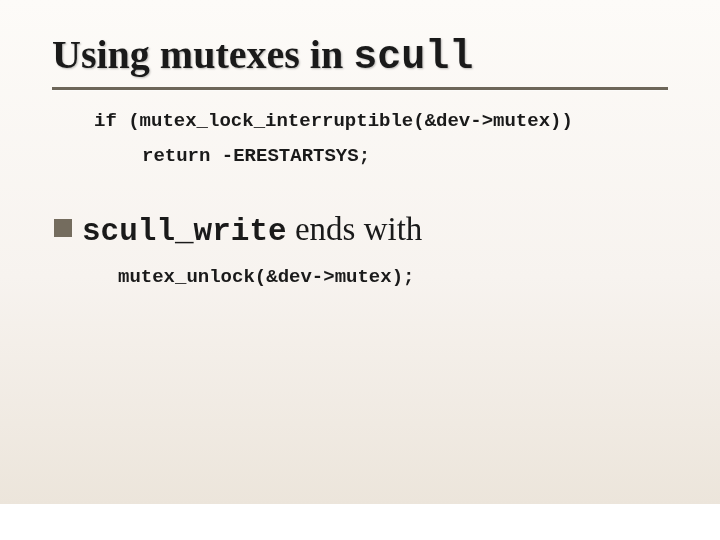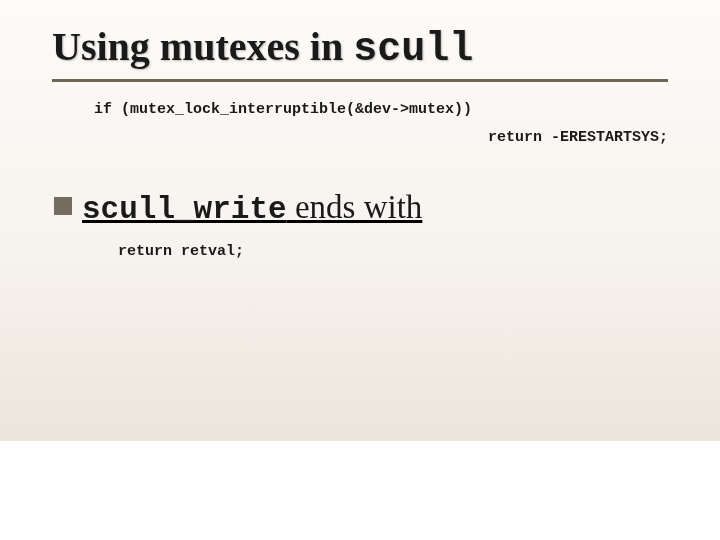--- a/index.html
+++ b/index.html
@@ -6,23 +6,23 @@
     margin: 0;
     padding: 0;
     width: 720px;
     height: 540px;
     background: #ffffff;
     overflow: hidden;
   }
   .slide {
     position: relative;
     width: 720px;
-    height: 441px;
+    height: 504px;
     box-sizing: border-box;
-    padding: 24px 52px 40px 52px;
+    padding: 32px 52px 40px 52px;
     background: linear-gradient(180deg, #fdfbf8 0%, #f7f3ef 55%, #ece5db 100%);
     font-family: "Times New Roman", Times, serif;
   }
   .title {
     font-size: 40px;
     color: #1a1a1a;
     line-height: 1.15;
     text-shadow: 1px 1px 2px rgba(0,0,0,0.25);
     margin: 0 0 6px 0;
     white-space: nowrap;
@@ -65,29 +65,28 @@
   }
   .bullet-text .serif {
     font-family: "Times New Roman", Times, serif;
     font-weight: normal;
     font-size: 33px;
   }
   .code-block {
     margin: 10px 0 18px 40px;
     font-family: "Courier New", Courier, monospace;
     font-weight: bold;
-    font-size: 15px;
+    font-size: 19px;
     color: #1a1a1a;
     line-height: 1.85;
   }
-  .code-block .indent1 { padding-left: 48px; text-align: right; }
+  .code-block .indent1 { padding-left: 48px; }
   .code-block .indent2 { padding-left: 24px; }
   .second-bullet {
     margin-top: 36px;
-    text-decoration: underline;
   }
 </style>
 </head>
 <body>
 
 <div class="slide">
 
   <h1 class="title">
     <span>Using mutexes in </span><span class="mono">scull</span>
   </h1>
@@ -100,17 +99,17 @@
       <div class="indent1">return -ERESTARTSYS;</div>
     </div>
 
     <div class="bullet-row second-bullet">
       <div class="bullet-marker"></div>
       <div class="bullet-text">
         <span>scull_write</span><span class="serif"> ends with</span>
       </div>
     </div>
     <div class="code-block">
-      <div class="indent2">return retval;</div>
+      <div class="indent2">mutex_unlock(&amp;dev-&gt;mutex);</div>
     </div>
 
   </div>
 </div>
 
 </body></html>

